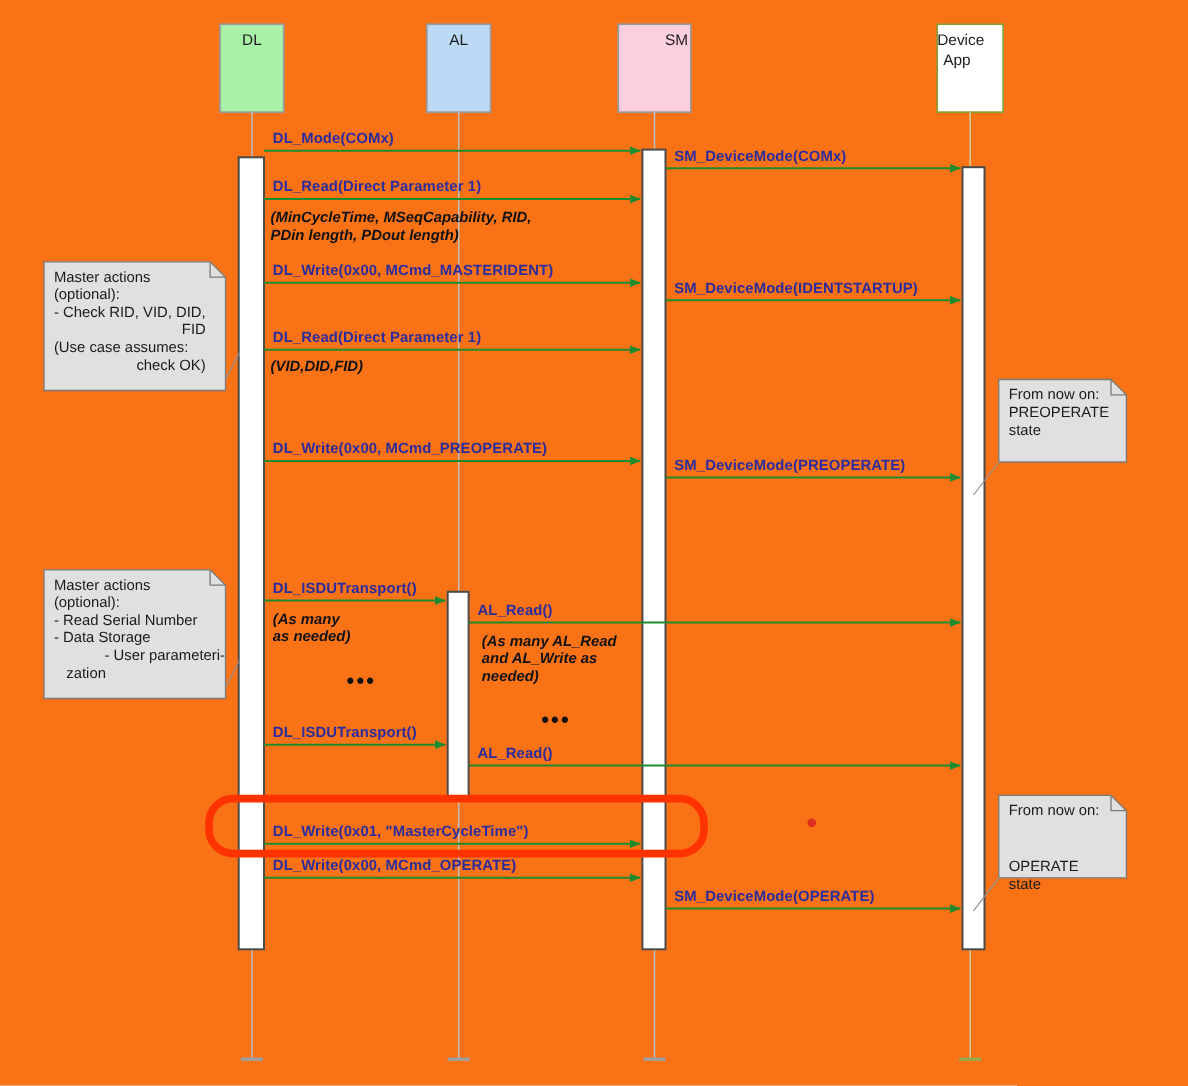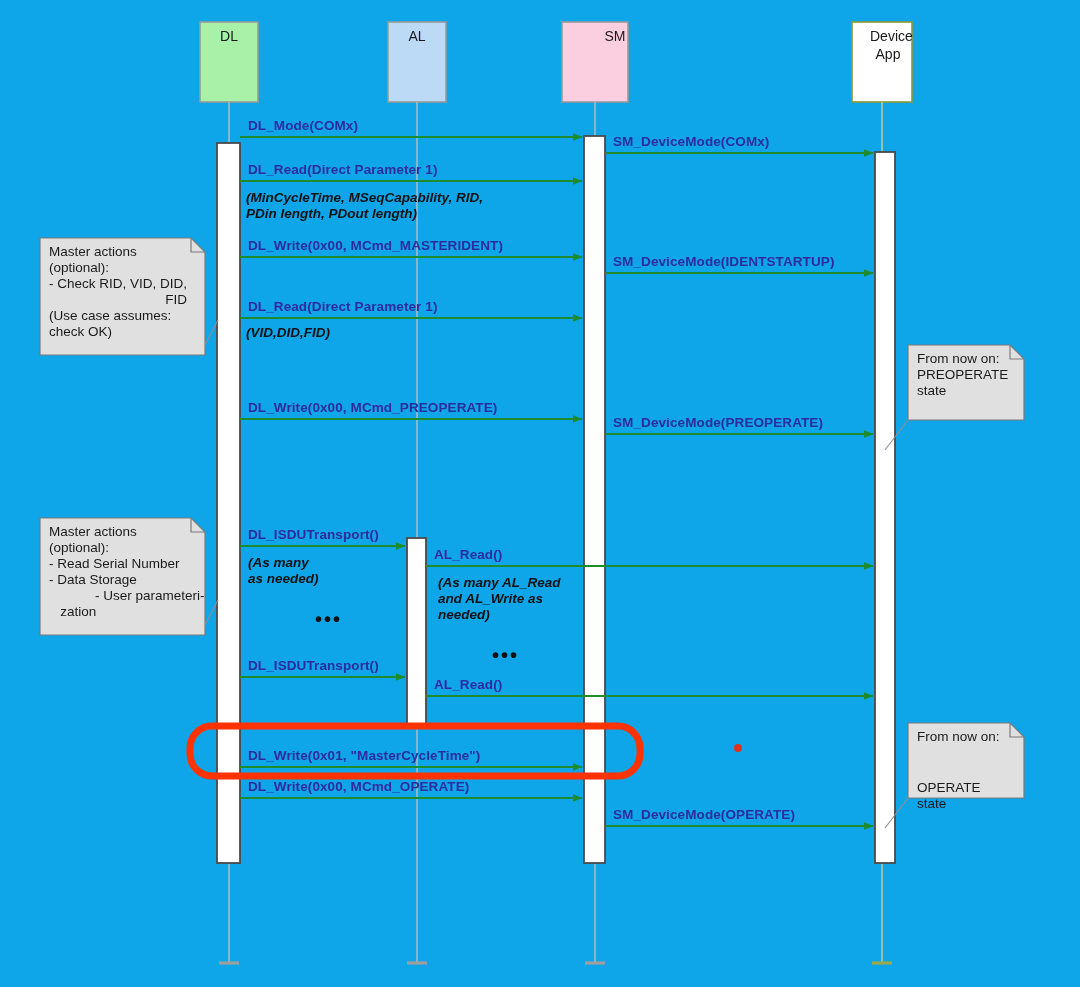--- a/index.html
+++ b/index.html
@@ -1,17 +1,17 @@
 <!DOCTYPE html>
 <html><head>
 <meta charset="utf-8">
 <style>
   html,body{margin:0;padding:0;background:#ffffff;}
   body{font-family:"Liberation Sans","DejaVu Sans",sans-serif;}
-  #stage{position:relative;width:1080px;height:987px;overflow:hidden;background:#0ea5e9;}
+  #stage{position:relative;width:1080px;height:987px;overflow:hidden;background:#f97316;}
   #svg{position:absolute;left:0;top:0;width:1080px;height:987px;}
 
   .lbl{position:absolute;white-space:pre;line-height:1.18;}
   .msg{color:#2c2c9c;font-size:13.5px;font-weight:bold;letter-spacing:.1px;}
   .note-txt{color:#1a1a1a;font-size:13.5px;}
   .ital{color:#111;font-size:13.5px;font-style:italic;font-weight:bold;}
   .hdr{position:absolute;text-align:center;font-size:14px;color:#1a1a1a;line-height:1.25;}
   .dots{position:absolute;font-size:20px;font-weight:bold;color:#111;letter-spacing:2px;}
 </style>
 </head>
@@ -84,21 +84,21 @@
   <div id="overlay">
       <div class="hdr" style="left: 200px; top: 28px; width: 58px;">
         <div>DL</div>
       </div>
       <div class="hdr" style="left: 388px; top: 28px; width: 58px;">
         <div>AL</div>
       </div>
       <div class="hdr" style="left: 562px; top: 28px; width: 66px; padding-left: 20px;">
         <div>SM</div>
       </div>
-      <div class="hdr" style="left: 852px; top: 28px; width: 36px; padding-left: 18px;">
+      <div class="hdr" style="left: 852px; top: 28px; width: 36px;">
         <div>Device</div>
         <div>App</div>
       </div>
       <div class="lbl msg" style="left: 248px; top: 118px;">DL_Mode(COMx)</div>
       <div class="lbl msg" style="left: 613px; top: 134px;">SM_DeviceMode(COMx)</div>
       <div class="lbl msg" style="left: 248px; top: 162px;">DL_Read(Direct Parameter 1)</div>
       <div class="lbl msg" style="left: 248px; top: 238px;">DL_Write(0x00, MCmd_MASTERIDENT)</div>
       <div class="lbl msg" style="left: 613px; top: 254px;">SM_DeviceMode(IDENTSTARTUP)</div>
       <div class="lbl msg" style="left: 248px; top: 299px;">DL_Read(Direct Parameter 1)</div>
       <div class="lbl msg" style="left: 248px; top: 400px;">DL_Write(0x00, MCmd_PREOPERATE)</div>
@@ -109,18 +109,18 @@
       <div class="lbl msg" style="left: 434px; top: 677px;">AL_Read()</div>
       <div class="lbl msg" style="left: 248px; top: 748px;">DL_Write(0x01, "MasterCycleTime")</div>
       <div class="lbl msg" style="left: 248px; top: 779px;">DL_Write(0x00, MCmd_OPERATE)</div>
       <div class="lbl msg" style="left: 613px; top: 807px;">SM_DeviceMode(OPERATE)</div>
       <div class="lbl ital" style="left: 246px; top: 190px;"><div>(MinCycleTime, MSeqCapability, RID,</div><div>PDin length, PDout length)</div></div>
       <div class="lbl ital" style="left: 246px; top: 325px;"><div>(VID,DID,FID)</div></div>
       <div class="lbl ital" style="left: 248px; top: 555px;"><div>(As many</div><div>as needed)</div></div>
       <div class="lbl ital" style="left: 438px; top: 575px;"><div>(As many AL_Read</div><div>and AL_Write as</div><div>needed)</div></div>
       <div class="dots" style="left: 315px; top: 608px;">•••</div>
       <div class="dots" style="left: 492px; top: 644px;">•••</div>
-      <div class="lbl note-txt" style="left: 49px; top: 244px;"><div style="white-space: pre;">Master actions</div><div style="white-space: pre;">(optional):</div><div style="white-space: pre;">- Check RID, VID, DID,</div><div style="white-space: pre; text-align: right;">FID</div><div style="white-space: pre;">(Use case assumes:</div><div style="white-space: pre;">check OK)</div></div>
+      <div class="lbl note-txt" style="left: 49px; top: 244px;"><div style="white-space: pre;">Master actions</div><div style="white-space: pre;">(optional):</div><div style="white-space: pre;">- Check RID, VID, DID,</div><div style="white-space: pre; text-align: right;">FID</div><div style="white-space: pre;">(Use case assumes:</div><div style="white-space: pre; text-align: right;">check OK)</div></div>
       <div class="lbl note-txt" style="left: 49px; top: 524px;"><div style="white-space: pre;">Master actions</div><div style="white-space: pre;">(optional):</div><div style="white-space: pre;">- Read Serial Number</div><div style="white-space: pre;">- Data Storage</div><div style="white-space: pre; margin-left: 46px;">- User parameteri-</div><div style="white-space: pre;">   zation</div></div>
       <div class="lbl note-txt" style="left: 917px; top: 351px;"><div style="white-space: pre;">From now on:</div><div style="white-space: pre;">PREOPERATE</div><div style="white-space: pre;">state</div></div>
       <div class="lbl note-txt" style="left: 917px; top: 729px;"><div style="white-space: pre;">From now on:</div><div style="white-space: pre; margin-top: 35px;">OPERATE</div><div style="white-space: pre;">state</div></div>
     </div>
 </div>
 
 </body></html>

